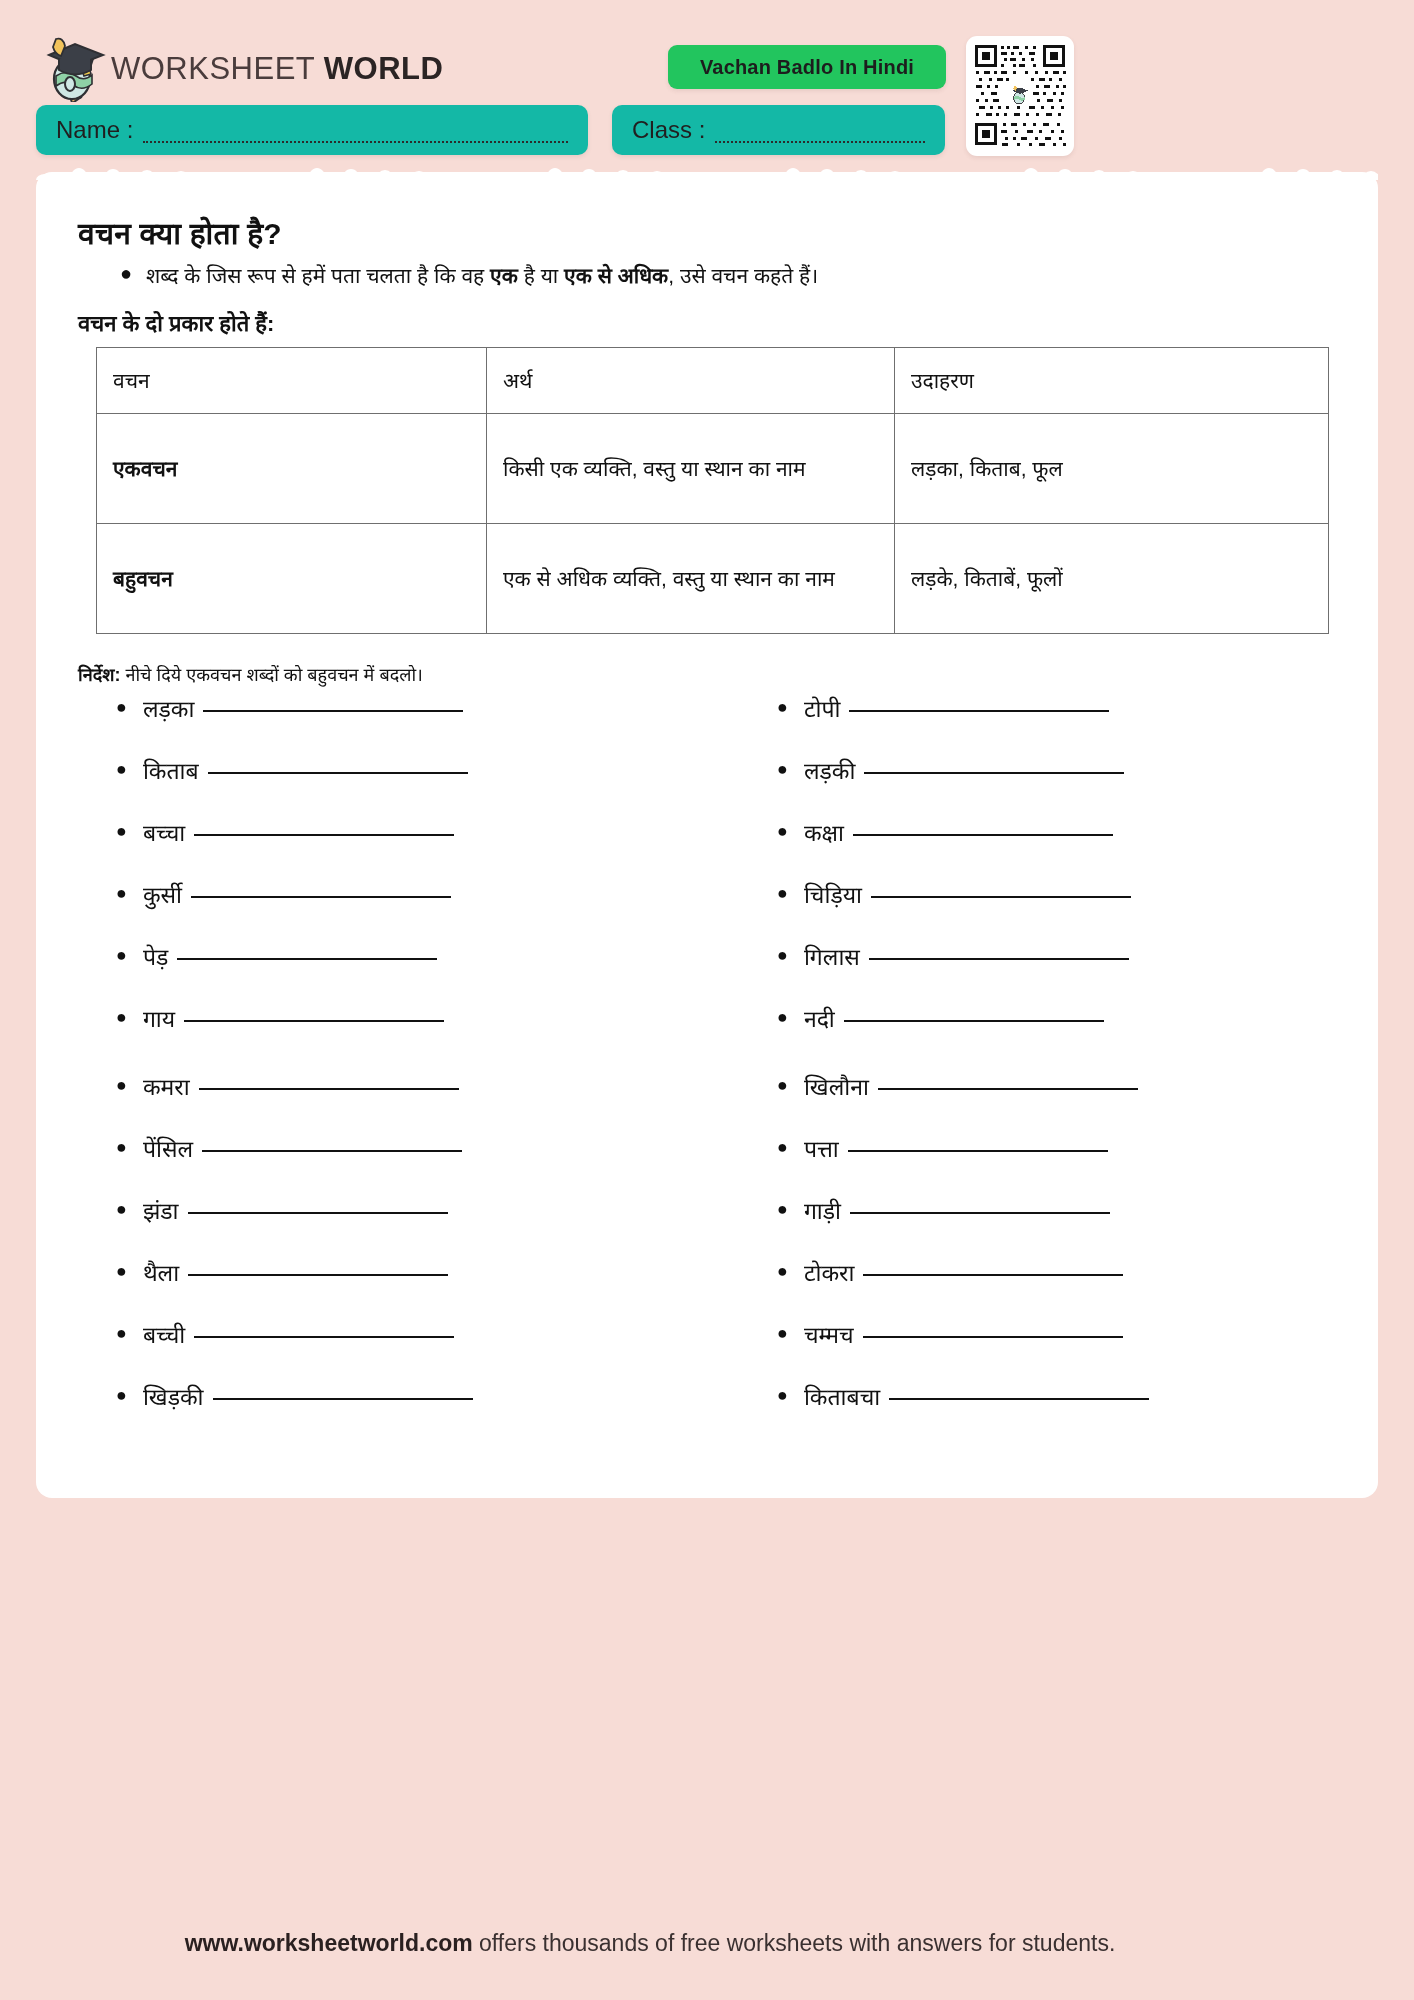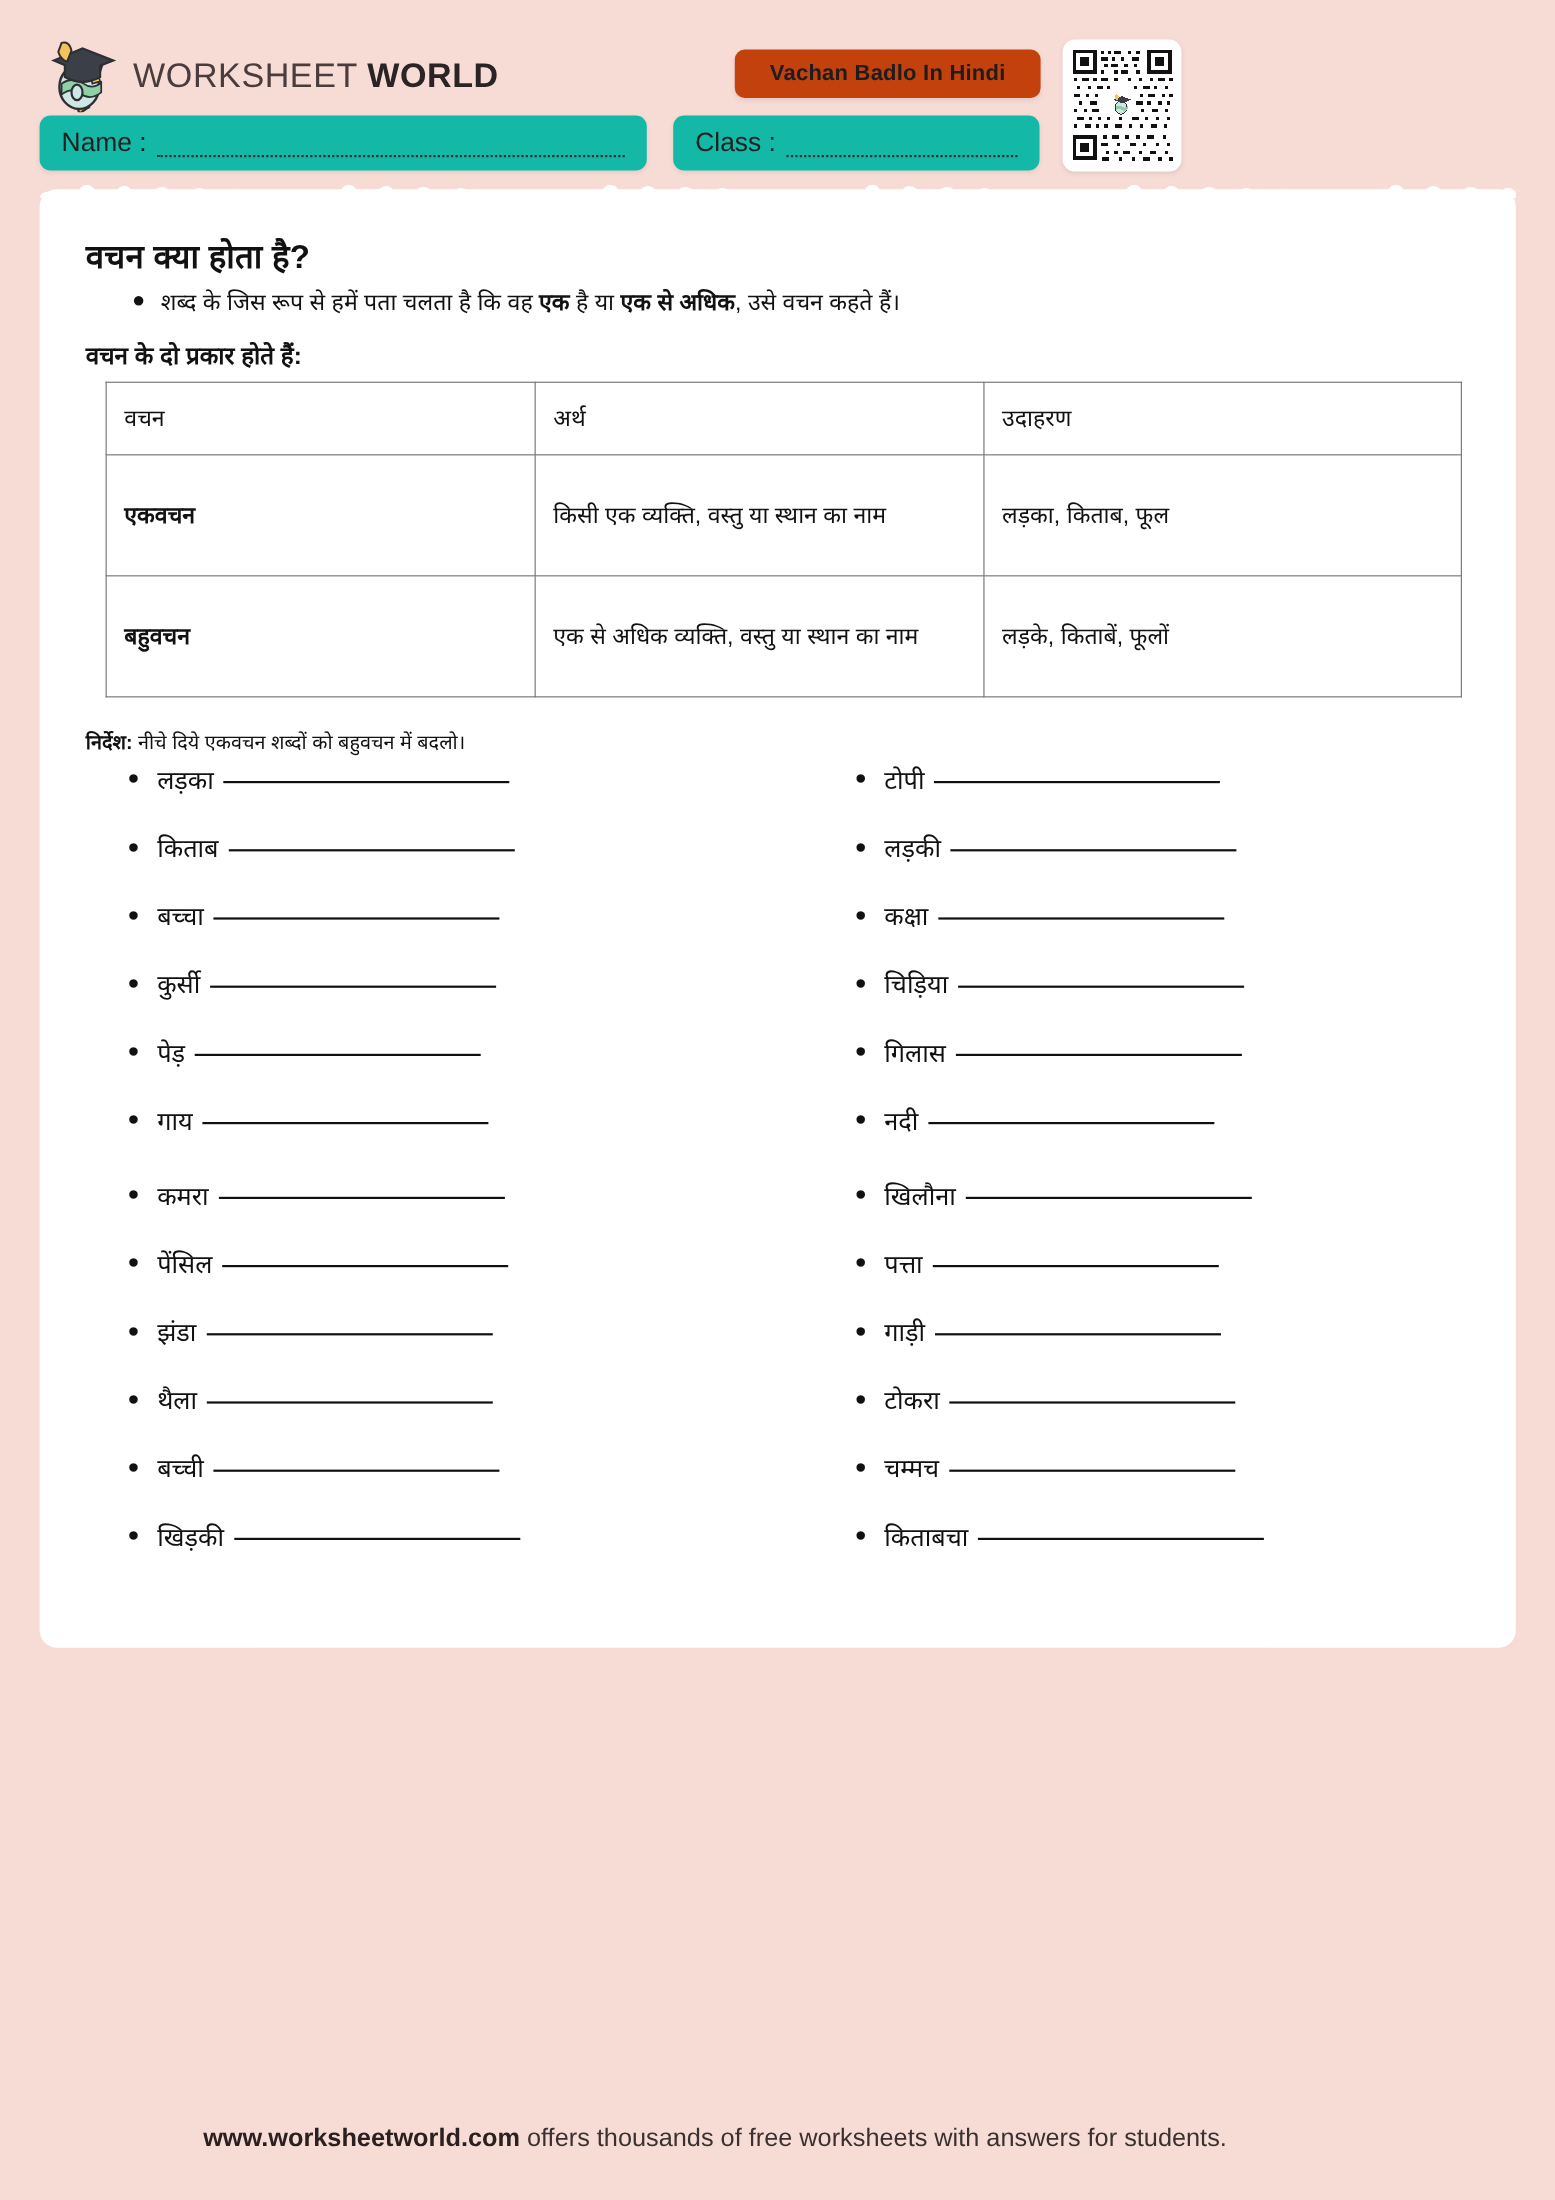--- a/index.html
+++ b/index.html
@@ -26,21 +26,21 @@
     width: 1414px;
     height: 215px;
   }
 
   .brand {
     position: absolute;
     left: 45px;
     top: 36px;
     display: flex;
     align-items: center;
-    gap: 14px;
+    gap: 4px;
   }
 
   .brand-logo {
     width: 62px;
     height: 66px;
     position: relative;
   }
 
   .brand-text {
     font-size: 31px;
@@ -50,21 +50,21 @@
     white-space: nowrap;
   }
   .brand-text b { font-weight: 800; color: #2b2424; }
 
   .title-pill {
     position: absolute;
     left: 668px;
     top: 45px;
     width: 278px;
     height: 44px;
-    background: #c2410c;
+    background: #22c55e;
     border-radius: 9px;
     box-shadow: 0 2px 4px rgba(120,80,80,.12);
     display: flex;
     align-items: center;
     justify-content: center;
   }
   .title-pill span {
     font-size: 20px;
     font-weight: 700;
     color: #1d1d1d;

